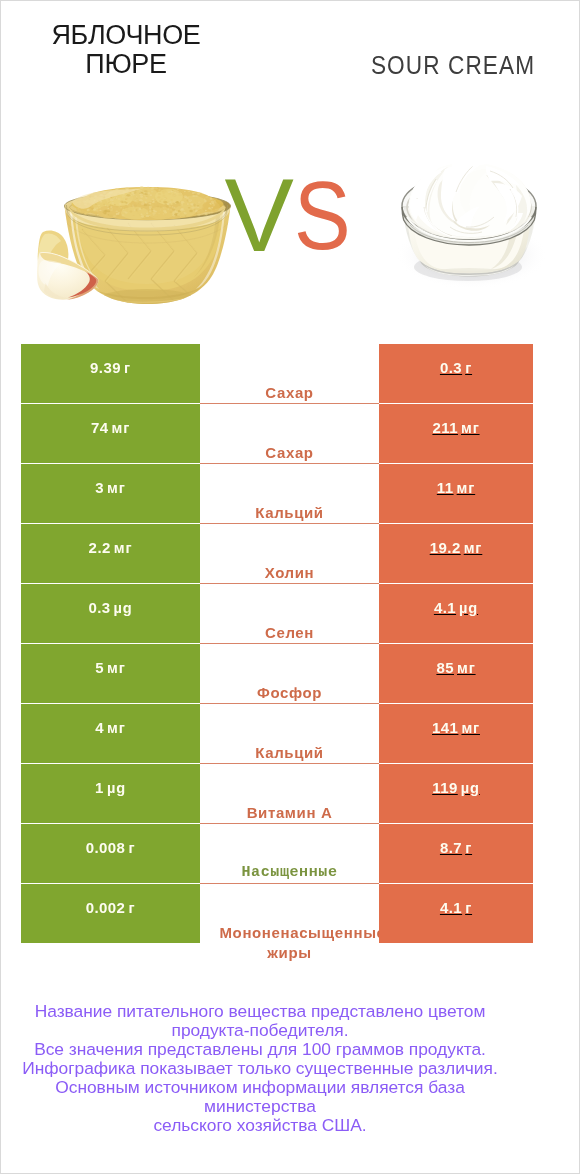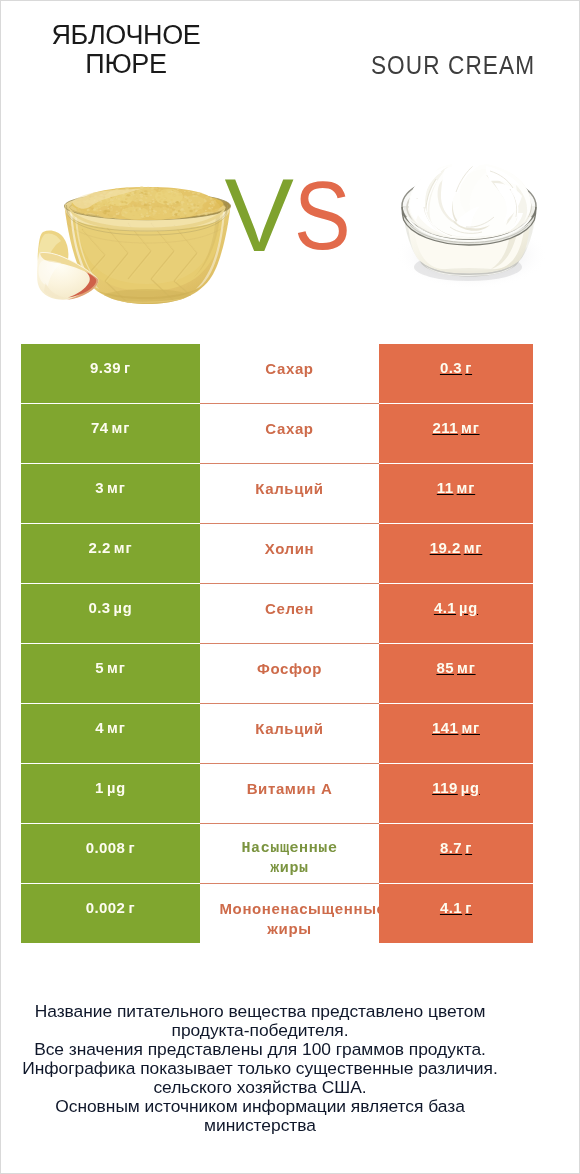--- a/index.html
+++ b/index.html
@@ -30,29 +30,29 @@
   .table{position:absolute;left:21px;top:344px;width:537px;}
   .row{position:relative;height:60px;}
   .cell{position:absolute;top:0;height:59px;display:flex;align-items:flex-start;justify-content:center;
         box-sizing:border-box;padding-top:15px;}
   .cell-l{left:0;width:179px;background:#80A62F;}
   .cell-r{left:358px;width:154px;background:#E26E4A;text-decoration:underline;}
   .cell-m{left:179px;width:179px;background:#fff;overflow:visible;}
   .val{color:#FDFCF0;font-size:15px;font-weight:700;white-space:nowrap;letter-spacing:0.45px;}
   .val .u{font-size:14.6px;font-weight:700;margin-left:3px;letter-spacing:0.85px;}
   .lbl{font-size:15px;font-weight:700;text-align:center;line-height:19.5px;letter-spacing:0.62px;
-       width:140px;}
+       width:140px;margin-top:24px;}
   .lbl.nw{white-space:nowrap;width:auto;}
   .lbl.o{color:#CE6B4A;}
   .lbl.g{color:#7B9440;font-family:Liberation Mono, monospace;}
   .sep{position:absolute;left:179px;top:59px;width:179px;height:1px;background:#D9856A;}
 
   
   .footer{position:absolute;left:0;top:1002px;width:520px;text-align:center;
-          font-size:17.4px;line-height:19.05px;color:#0f172a;font-weight:400;letter-spacing:-0.03px;}
+          font-size:17.4px;line-height:19.05px;color:#8b5cf6;font-weight:400;letter-spacing:-0.03px;}
 </style>
 </head>
 <body>
 
 <div class="page">
 
   <div class="titles">
     <div class="title title-left">ЯБЛОЧНОЕ ПЮРЕ</div>
     <div class="title title-right">SOUR CREAM</div>
   </div>
@@ -860,16 +860,16 @@
           <span class="val">4.1<span class="u">г</span></span>
         </div>
       </div>
     </div>
 
   <div class="footer" id="footer">
       <div>Название питательного вещества представлено цветом</div>
       <div>продукта-победителя.</div>
       <div>Все значения представлены для 100 граммов продукта.</div>
       <div>Инфографика показывает только существенные различия.</div>
+      <div>Основным источником информации является база министерства</div>
       <div>сельского хозяйства США.</div>
-      <div>Основным источником информации является база министерства</div>
     </div>
 </div>
 
 </body></html>

